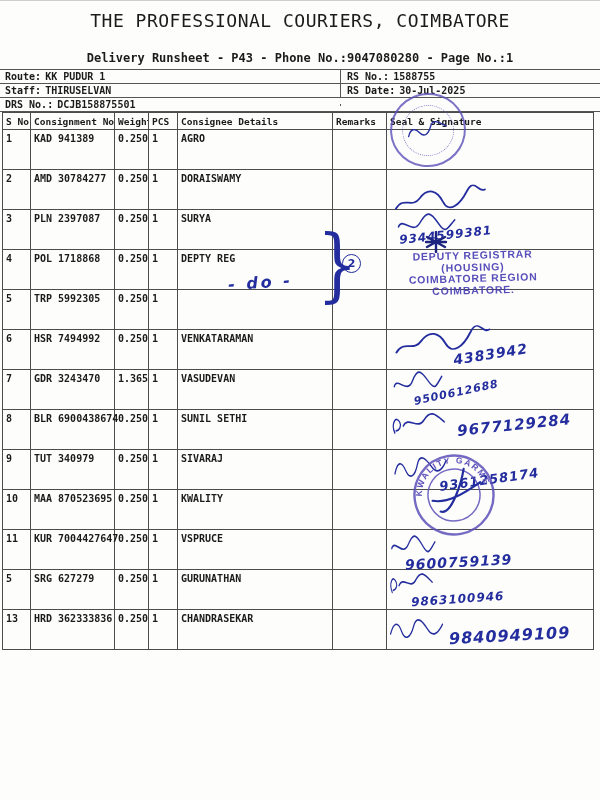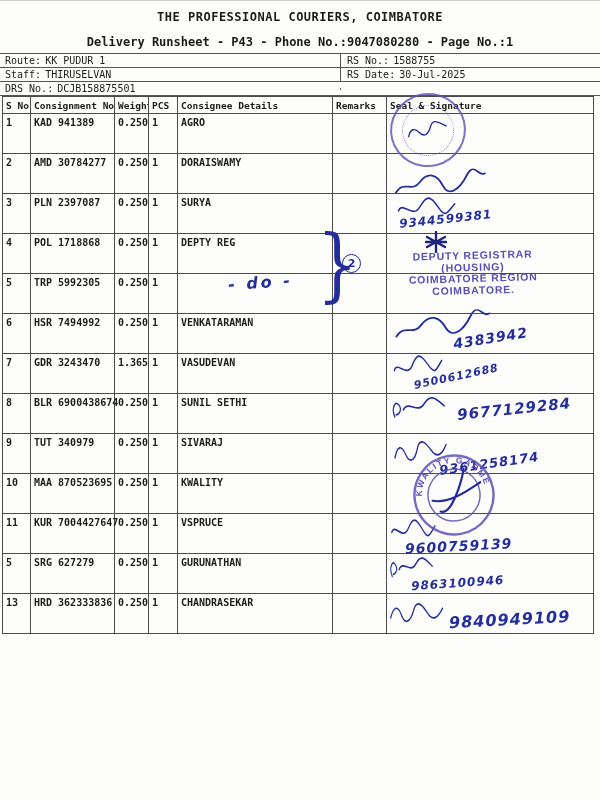--- a/index.html
+++ b/index.html
@@ -2,23 +2,23 @@
 <html><head>
 <meta charset="utf-8">
 <style>
   html,body{margin:0;padding:0;background:#e8e8e8;}
   .page{
     position:relative;width:600px;height:800px;margin:0 auto;
     background:#fdfdfb;overflow:hidden;
     font-family:"DejaVu Sans Mono",monospace;color:#1b1b1b;
     border-top:1px solid #cfcfcf;
   }
-  .doc-title{margin-top:9px;text-align:center;font-weight:bold;font-size:12px;letter-spacing:.5px;}
-  .doc-subtitle{margin-top:11px;text-align:center;font-weight:bold;font-size:12px;}
-  .info{margin-top:4px;border-top:1px solid #555;font-size:10px;font-weight:normal;}
+  .doc-title{margin-top:9px;text-align:center;font-weight:normal;font-size:18px;letter-spacing:.5px;}
+  .doc-subtitle{margin-top:20px;text-align:center;font-weight:bold;font-size:12px;}
+  .info{margin-top:4px;border-top:1px solid #555;font-size:10px;font-weight:bold;}
   .info-row{display:flex;border-bottom:1px solid #555;min-height:13px;align-items:center;}
   .info-row .left{flex:1;padding:1px 0 1px 5px;}
   .info-row .right{width:253px;border-left:1px solid #555;padding:1px 0 1px 6px;}
   .info-row.drs .left{font-size:10px;}
   .info-row.vehicle .left{padding-left:8px;}
   .lbl{margin-right:4px;}
   table.runsheet{width:592px;margin-left:2px;border-collapse:collapse;table-layout:fixed;font-size:10px;}
   table.runsheet th{
     border:1px solid #4c4c4c;font-weight:bold;text-align:left;
     padding:2px 3px;height:12px;font-size:9.5px;white-space:nowrap;overflow:hidden;

